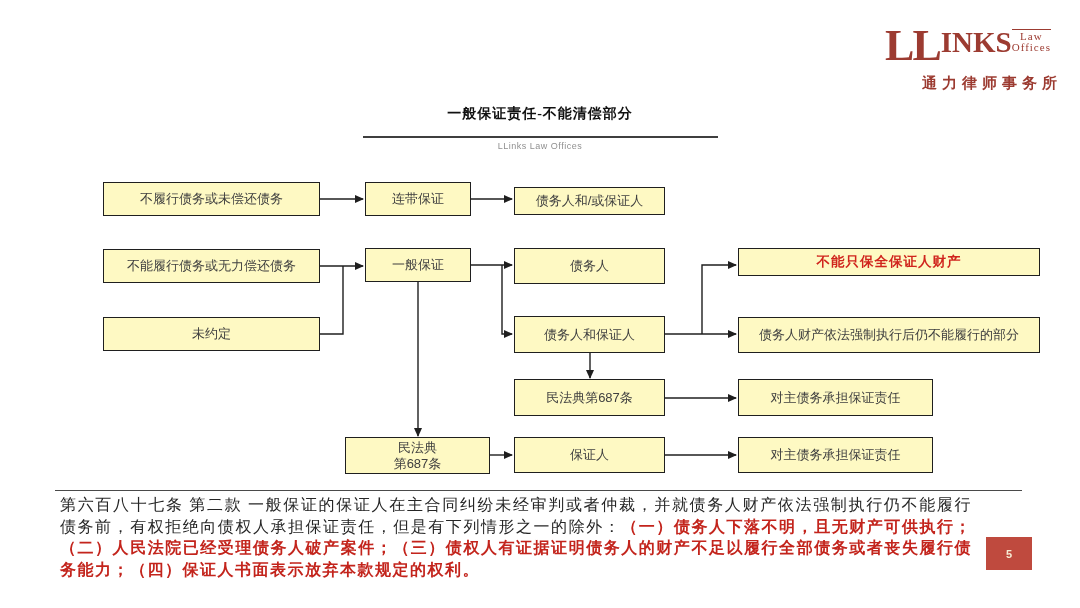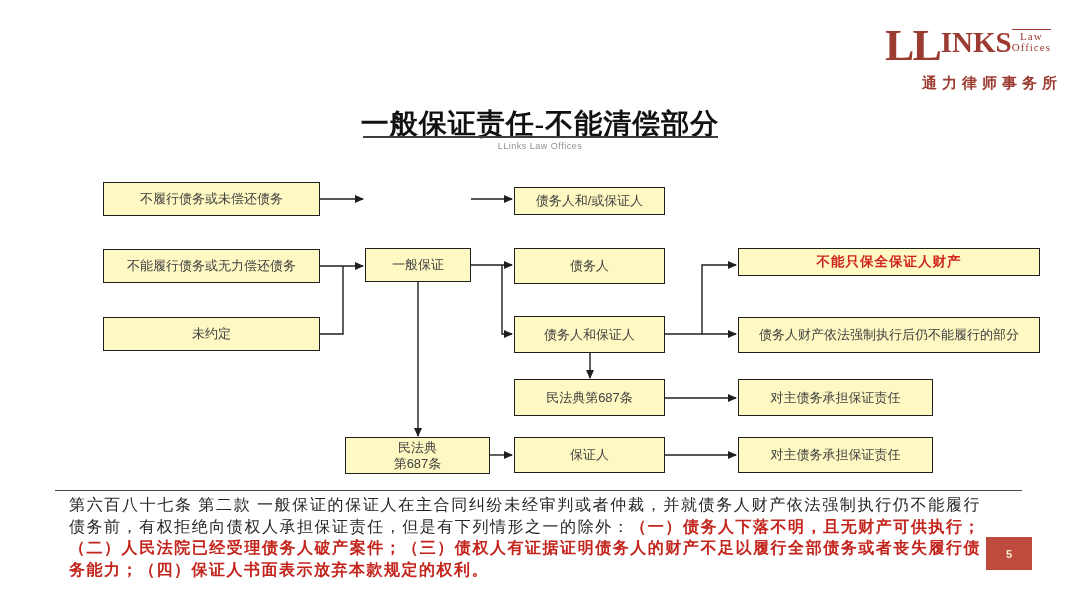--- a/index.html
+++ b/index.html
@@ -16,35 +16,35 @@
   
   .logo{position:absolute;top:24px;left:898px;width:140px;color:var(--brand);text-align:center;}
   .logo-latin{display:flex;justify-content:center;align-items:flex-start;line-height:1;}
   .logo-ll{font-family:"Liberation Serif","DejaVu Serif",serif;font-weight:700;font-size:44px;letter-spacing:-2px;}
   .logo-right{display:flex;flex-direction:row;margin-left:1px;padding-top:4px;}
   .logo-inks{font-family:"Liberation Serif","DejaVu Serif",serif;font-weight:700;font-size:29px;letter-spacing:0px;}
   .logo-sub{font-family:"Liberation Serif","DejaVu Serif",serif;font-size:11px;letter-spacing:1px;border-top:1.5px solid var(--brand);padding-top:1px;margin-top:1px;align-self:stretch;}
   .logo-cn{font-size:15px;font-weight:700;letter-spacing:5px;margin-top:6px;white-space:nowrap;margin-left:24px;}
   
   .title{position:absolute;top:105px;left:0;width:1080px;margin:0;text-align:center;
-    font-size:28px;font-weight:700;color:#111;letter-spacing:1px;font-family:Liberation Serif, serif;}
+    font-size:14px;font-weight:700;color:#111;letter-spacing:1px;font-family:Liberation Serif, serif;}
   .title-rule{position:absolute;top:136px;left:363px;width:355px;height:0;border-top:2px solid #3f3f3f;}
   .watermark{position:absolute;top:141px;left:0;width:1080px;text-align:center;font-size:9px;color:#909090;letter-spacing:0.5px;}
   
   .connectors{position:absolute;left:0;top:0;width:1080px;height:608px;pointer-events:none;}
   .box{
     position:absolute;border:1.5px solid var(--ink);background:#fef9c3;box-sizing:border-box;
     display:flex;align-items:center;justify-content:center;text-align:center;
     font-size:13px;color:#404040;line-height:16px;white-space:nowrap;
   }
   .box.red{color:var(--flow-red);font-weight:700;font-size:13.5px;letter-spacing:1px;}
   
   .foot-rule{position:absolute;top:490px;left:55px;width:967px;height:0;border-top:1.5px solid #4a4a4a;}
   .footnote{
-    position:absolute;top:494px;left:69px;width:912px;margin:0;
+    position:absolute;top:494px;left:60px;width:912px;margin:0;
     font-family:"Liberation Serif","DejaVu Serif",serif;
     font-size:16px;line-height:21.5px;text-align:justify;color:#262626;letter-spacing:1.5px;
   }
   .fn-red{color:var(--foot-red);font-weight:700;}
   .page-badge{
     position:absolute;left:986px;top:537px;width:46px;height:33px;background:#bf4a3e;
     display:flex;align-items:center;justify-content:center;
     font-size:11px;font-weight:700;color:#f6ecd4;
   }
 </style>
@@ -85,20 +85,21 @@
       <path d="M590,353 L590,378" marker-end="url(#arr)"></path>
       <path d="M665,334 L702,334 L736,334" marker-end="url(#arr)"></path>
       <path d="M702,334 L702,265 L736,265" marker-end="url(#arr)"></path>
       <path d="M665,398 L736,398" marker-end="url(#arr)"></path>
       <path d="M490,455 L512,455" marker-end="url(#arr)"></path>
       <path d="M665,455 L736,455" marker-end="url(#arr)"></path>
     </g>
   </svg>
 
   <div class="box" style="left:103px;top:182px;width:217px;height:34px;">不履行债务或未偿还债务</div>
+  <div class="box" style="left:365px;top:182px;width:106px;height:34px;">连带保证</div>
   <div class="box" style="left:514px;top:187px;width:151px;height:28px;">债务人和/或保证人</div>
 
   <div class="box" style="left:103px;top:249px;width:217px;height:34px;">不能履行债务或无力偿还债务</div>
   <div class="box" style="left:365px;top:248px;width:106px;height:34px;">一般保证</div>
   <div class="box" style="left:514px;top:248px;width:151px;height:36px;">债务人</div>
   <div class="box red" style="left:738px;top:248px;width:302px;height:28px;">不能只保全保证人财产</div>
 
   <div class="box" style="left:103px;top:317px;width:217px;height:34px;">未约定</div>
   <div class="box" style="left:514px;top:316px;width:151px;height:37px;">债务人和保证人</div>
   <div class="box" style="left:738px;top:317px;width:302px;height:36px;">债务人财产依法强制执行后仍不能履行的部分</div>

